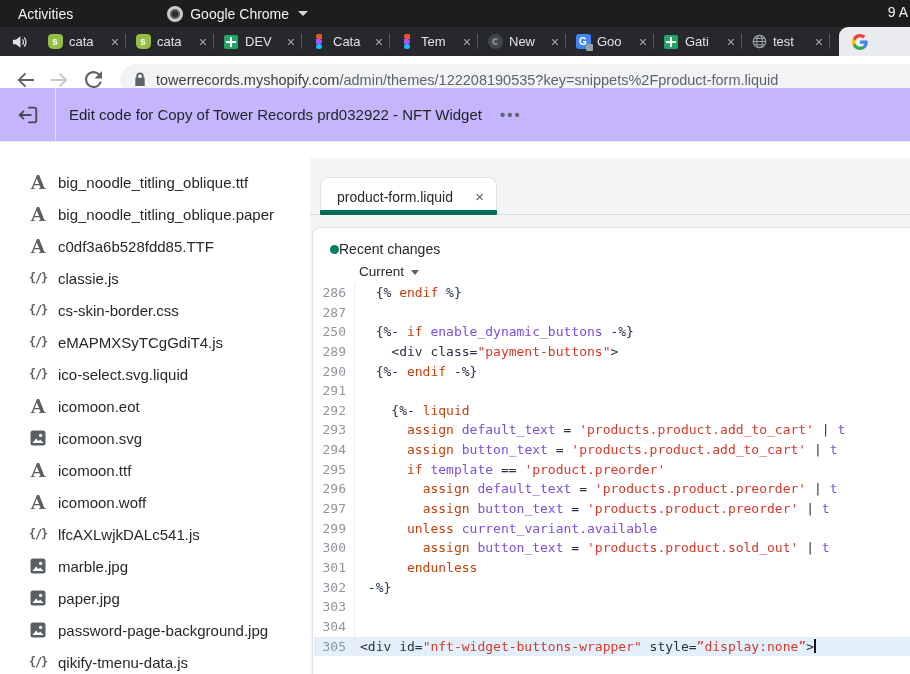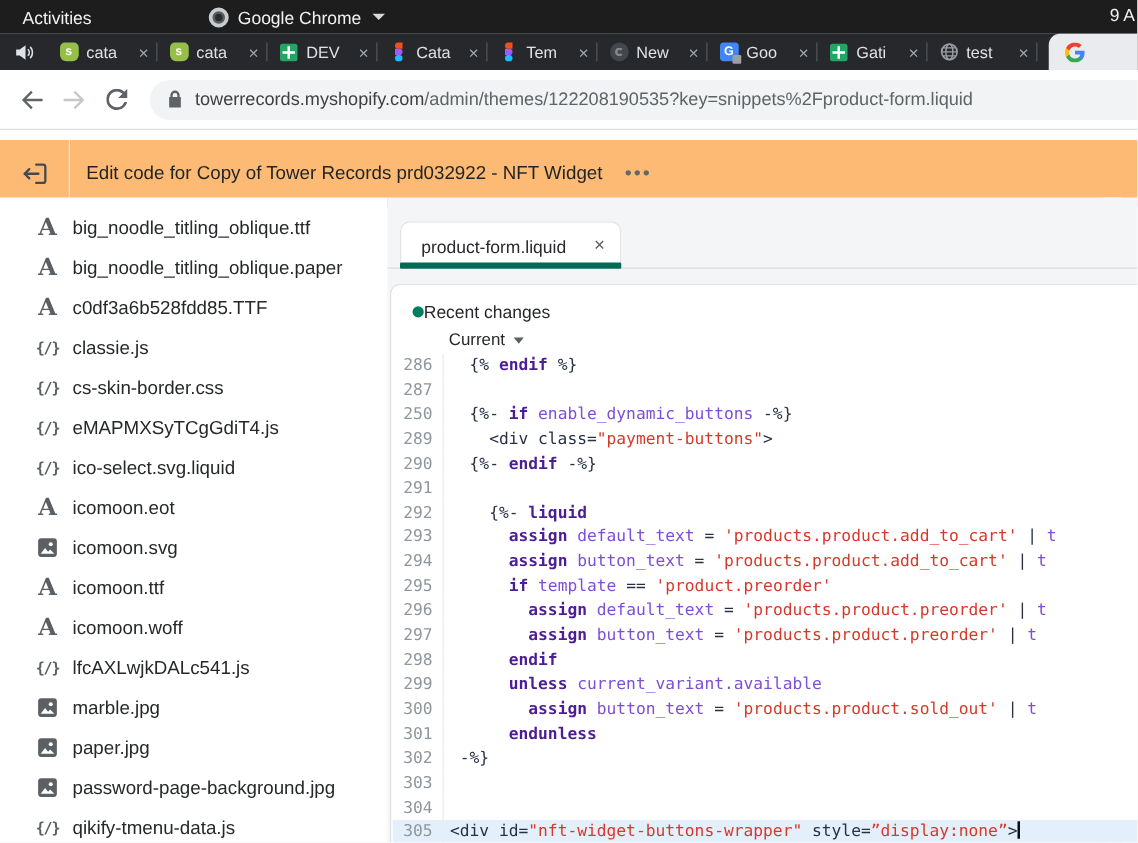--- a/index.html
+++ b/index.html
@@ -52,21 +52,21 @@
             border-bottom:1px solid #dcdee0; display:flex; align-items:center; }
   .navbtn { width:34px; height:34px; display:flex; align-items:center; justify-content:center; border-radius:50%; }
   .urlrow .nav1 { margin-left:8px; }
   .urlpill { flex:1; height:32px; margin-left:10px; background:#f1f3f4; border-radius:16px 0 0 16px;
              display:flex; align-items:center; padding-left:14px; font-size:14.5px; overflow:hidden; white-space:nowrap; }
   .urlpill .lock { margin-right:10px; display:flex; }
   .url-domain { color:#404040; }
   .url-path { color:#5f6368; }
 
   
-  .pageheader { position:absolute; left:0; top:112px; width:910px; height:54px; background:#fdba74;
+  .pageheader { position:absolute; left:0; top:88px; width:910px; height:54px; background:#c4b5fd;
                 border-bottom:1px solid #e7e8ea; display:flex; align-items:center; }
   .exit-btn { width:56px; height:54px; display:flex; align-items:center; justify-content:center;
               border-right:1px solid #e3e4e6; }
   .pagetitle { margin-left:13px; font-size:15px; color:#1f2326; }
   .moredots { margin-left:18px; color:#62676c; font-size:15px; font-weight:bold; letter-spacing:2px; }
 
   
   .sidebar { position:absolute; left:0; top:158px; width:310px; height:516px; background:#fff; overflow:hidden; }
   .filelist { position:absolute; left:0; top:-24px; right:28px; }
   .fitem { height:32px; display:flex; align-items:center; }
@@ -100,21 +100,21 @@
                border-top:5.5px solid #5c5f62; margin-top:2px; }
 
   
   .code { position:absolute; left:1px; top:55px; right:0; bottom:0; overflow:hidden;
           font-family:"DejaVu Sans Mono", monospace; font-size:13px; }
   .cl { height:19.65px; line-height:19.65px; display:flex; }
   .ln { width:41px; flex:none; text-align:right; padding-right:8px; color:#8f969d;
         border-right:1px solid #ececec; }
   .lc { padding-left:5px; white-space:pre; color:#273142; }
   .cl.active { background:#e3f0fb; }
-  .tk { color:#4c1d95; font-weight:bold;margin-top:44px; }
+  .tk { color:#c2410c; font-weight:normal;margin-top:44px; }
   .tv { color:#7d4ed8; }
   .ts { color:#d6392a; }
   .caret { display:inline-block; width:2px; height:14px; background:#111; vertical-align:-2px; }
 
   svg { display:block; }
 </style>
 </head>
 <body>
 
 <div class="topbar">
@@ -447,24 +447,20 @@
         </div>
         <div class="cl">
           <span class="ln">296</span>
           <span class="lc"><span>        </span><span class="tk">assign</span><span> </span><span class="tv">default_text</span><span> = </span><span class="ts">'products.product.preorder'</span><span> | </span><span class="tv">t</span></span>
         </div>
         <div class="cl">
           <span class="ln">297</span>
           <span class="lc"><span>        </span><span class="tk">assign</span><span> </span><span class="tv">button_text</span><span> = </span><span class="ts">'products.product.preorder'</span><span> | </span><span class="tv">t</span></span>
         </div>
         <div class="cl">
-          <span class="ln">298</span>
-          <span class="lc"><span>      </span><span class="tk">endif</span></span>
-        </div>
-        <div class="cl">
           <span class="ln">299</span>
           <span class="lc"><span>      </span><span class="tk">unless</span><span> </span><span class="tv">current_variant.available</span></span>
         </div>
         <div class="cl">
           <span class="ln">300</span>
           <span class="lc"><span>        </span><span class="tk">assign</span><span> </span><span class="tv">button_text</span><span> = </span><span class="ts">'products.product.sold_out'</span><span> | </span><span class="tv">t</span></span>
         </div>
         <div class="cl">
           <span class="ln">301</span>
           <span class="lc"><span>      </span><span class="tk">endunless</span></span>

